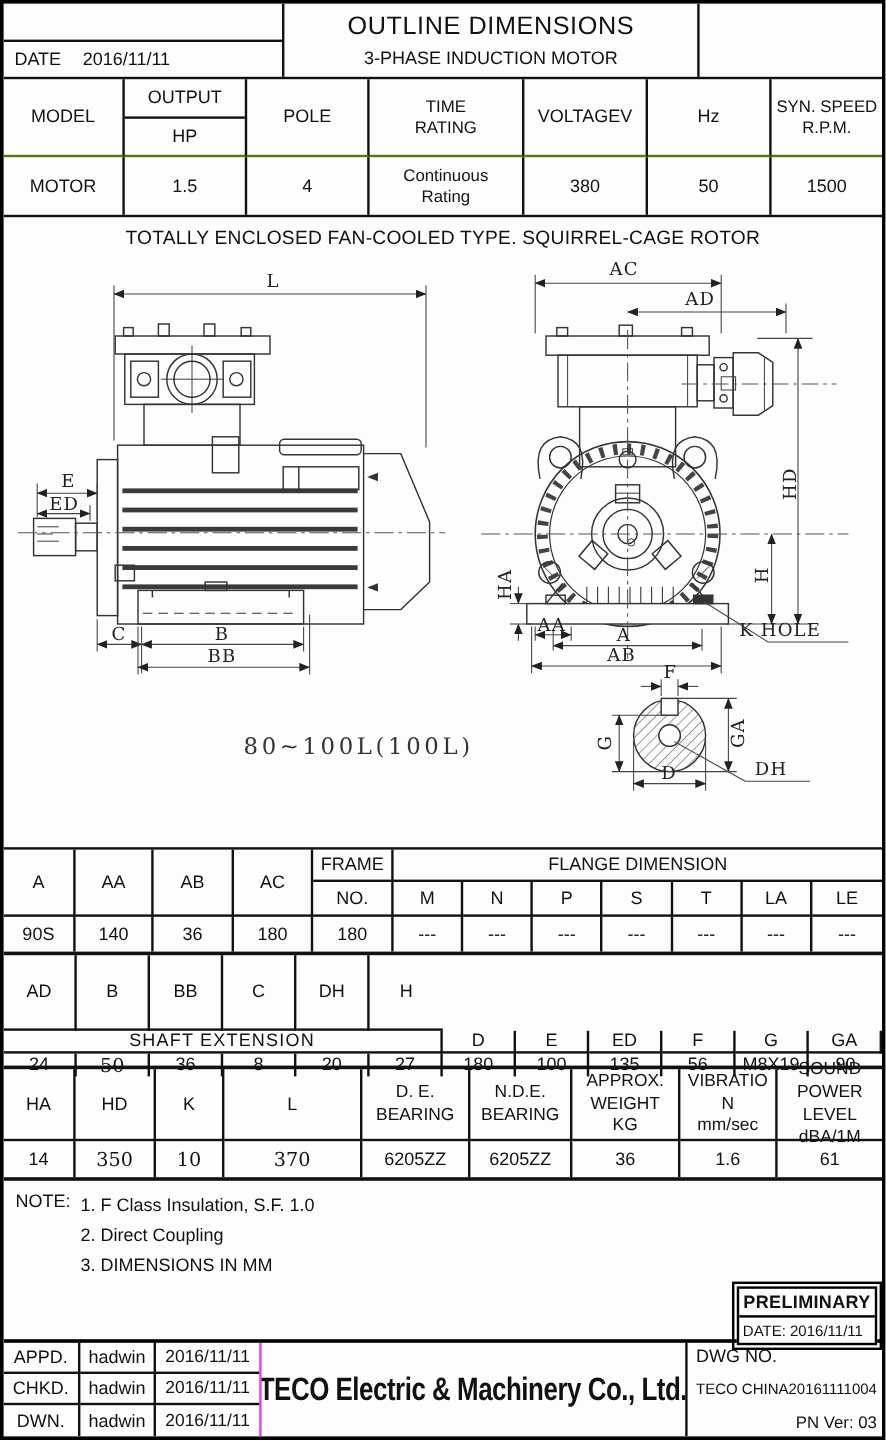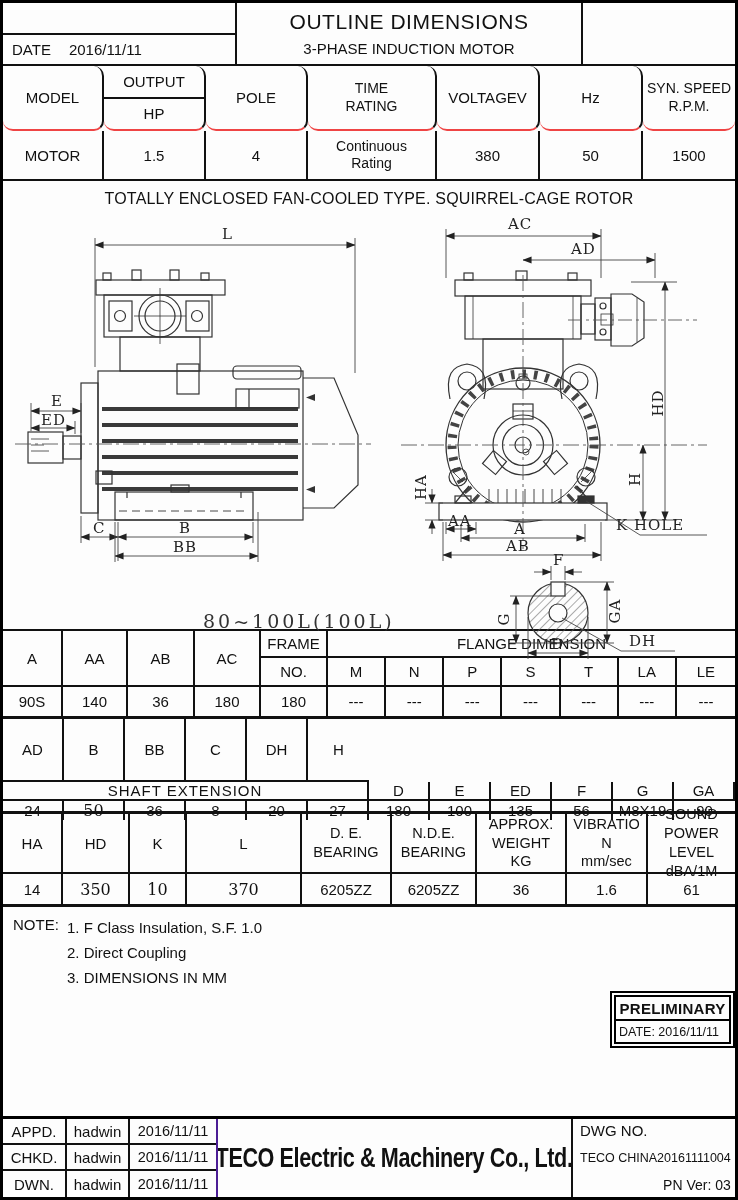--- a/index.html
+++ b/index.html
@@ -20,31 +20,31 @@
   .hdr-left-date { flex: 1; display: flex; align-items: center; padding-left: 9px; gap: 18px; font-size: 15px; }
   .hdr-center { border-right: 2px solid #111; display: flex; flex-direction: column; justify-content: space-evenly; text-align: center; }
   .hdr-title { font-size: 21px; letter-spacing: .5px; }
   .hdr-subtitle { font-size: 15px; }
 
   
   .spec { height: 115px; flex: none; border-bottom: 2px solid #111; display: grid;
           grid-template-columns: 101px 102px 102px 129px 103px 103px 1fr;
           grid-template-rows: 65px 1fr; font-size: 15px; text-align: center; }
   .spec > div { border-right: 2px solid #111; display: flex; align-items: center; justify-content: center; }
-  .spec > .hcell { border-bottom: 2px solid #ef4444; border-radius: 10px; }
+  .spec > .hcell { border-bottom: 2px solid #4d7c0f; }
   .spec > .lastcol { border-right: none; }
   .spec-output { flex-direction: column; align-items: stretch !important; padding: 0; }
   .spec-output > div { flex: 1; display: flex; align-items: center; justify-content: center; }
   .spec-output > div:first-child { border-bottom: 2px solid #111; }
   .spec-voltage { justify-content: flex-end; padding: 7px 0; }
   .spec .vrow { border-bottom: none; }
   .spec .small2 { font-size: 14px; line-height: 1.25; }
 
   
-  .draw { height: 450px; flex: none; border-bottom: 2px solid #111; position: relative; }
+  .draw { height: 527px; flex: none; border-bottom: 2px solid #111; position: relative; }
   .draw-caption { position: absolute; top: 9px; left: 0; width: 100%; text-align: center; font-size: 16px; letter-spacing: .2px; }
   .draw svg { position: absolute; top: 0; left: 0; }
   .dimtxt { font-family: "DejaVu Serif", serif; font-size: 15px; fill: #222; letter-spacing: 1px; }
   .frametxt { font-family: "DejaVu Serif", serif; font-size: 19px; fill: #333; letter-spacing: 3px; }
 
   
   .ftab { height: 88px; flex: none; border-bottom: 3px solid #111; display: grid;
           grid-template-columns: 60px 65px 67px 66px 67px repeat(7, 1fr);
           grid-template-rows: 27px 29px 1fr; font-size: 15px; text-align: center; }
   .ftab > div { border-right: 2px solid #111; display: flex; align-items: center; justify-content: center; }
@@ -76,21 +76,21 @@
   .note { flex: 1; position: relative; font-size: 15px; }
   .note-label { position: absolute; left: 10px; top: 9px; }
   .note-items { position: absolute; left: 64px; top: 8px; line-height: 25px; }
   .prelim { position: absolute; right: 4px; top: 88px; width: 117px;
             border: 2px solid #000; outline: 2px solid #000; outline-offset: 2px; background: #fdfdfd; }
   .prelim-title { font-weight: bold; font-size: 15px; text-align: center; padding: 3px 0 2px; border-bottom: 2px solid #000; letter-spacing: .3px; }
   .prelim-date { font-size: 12.5px; padding: 4px 3px 3px; white-space: nowrap; }
 
   
   .tblock { height: 81px; flex: none; border-top: 3px solid #000; display: grid; grid-template-columns: 215px 355px 1fr; font-size: 15px; }
-  .tb-left { border-right: 2px solid #4c1d95; display: grid; grid-template-columns: 64px 63px 1fr; grid-auto-rows: 1fr; }
+  .tb-left { border-right: 2px solid #d946ef; display: grid; grid-template-columns: 64px 63px 1fr; grid-auto-rows: 1fr; }
   .tb-left > div { display: flex; align-items: center; justify-content: center; border-right: 2px solid #111; border-bottom: 2px solid #111; }
   .tb-left > div.lastrow { border-bottom: none; }
   .tb-left > div.datecell { border-right: none; font-size: 14.5px; }
   .tb-company { border-right: 2px solid #111; display: flex; align-items: center; justify-content: center; overflow: hidden; }
   .tb-company span { font-weight: bold; font-size: 27px; white-space: nowrap; transform: scaleX(.8); letter-spacing: -.5px; }
   .tb-right { display: flex; flex-direction: column; justify-content: space-between; padding: 3px 7px 4px; }
   .tb-dwg-label { font-size: 15px; }
   .tb-dwg-no { font-size: 12.5px; white-space: nowrap; }
   .tb-pn { font-size: 14px; align-self: flex-end; }
 </style>

